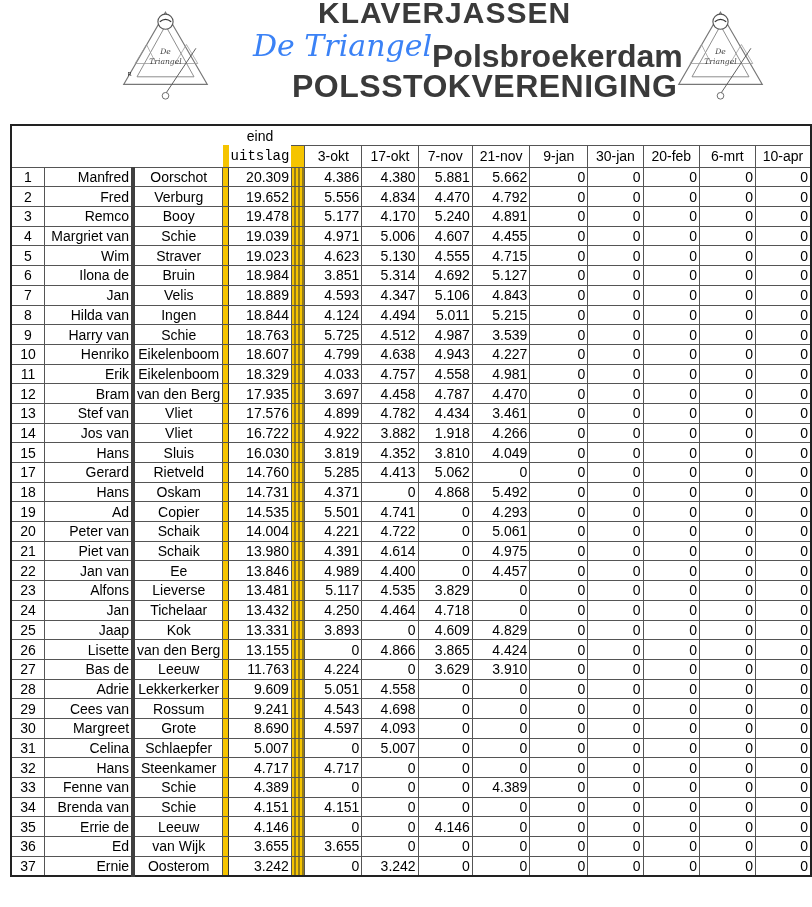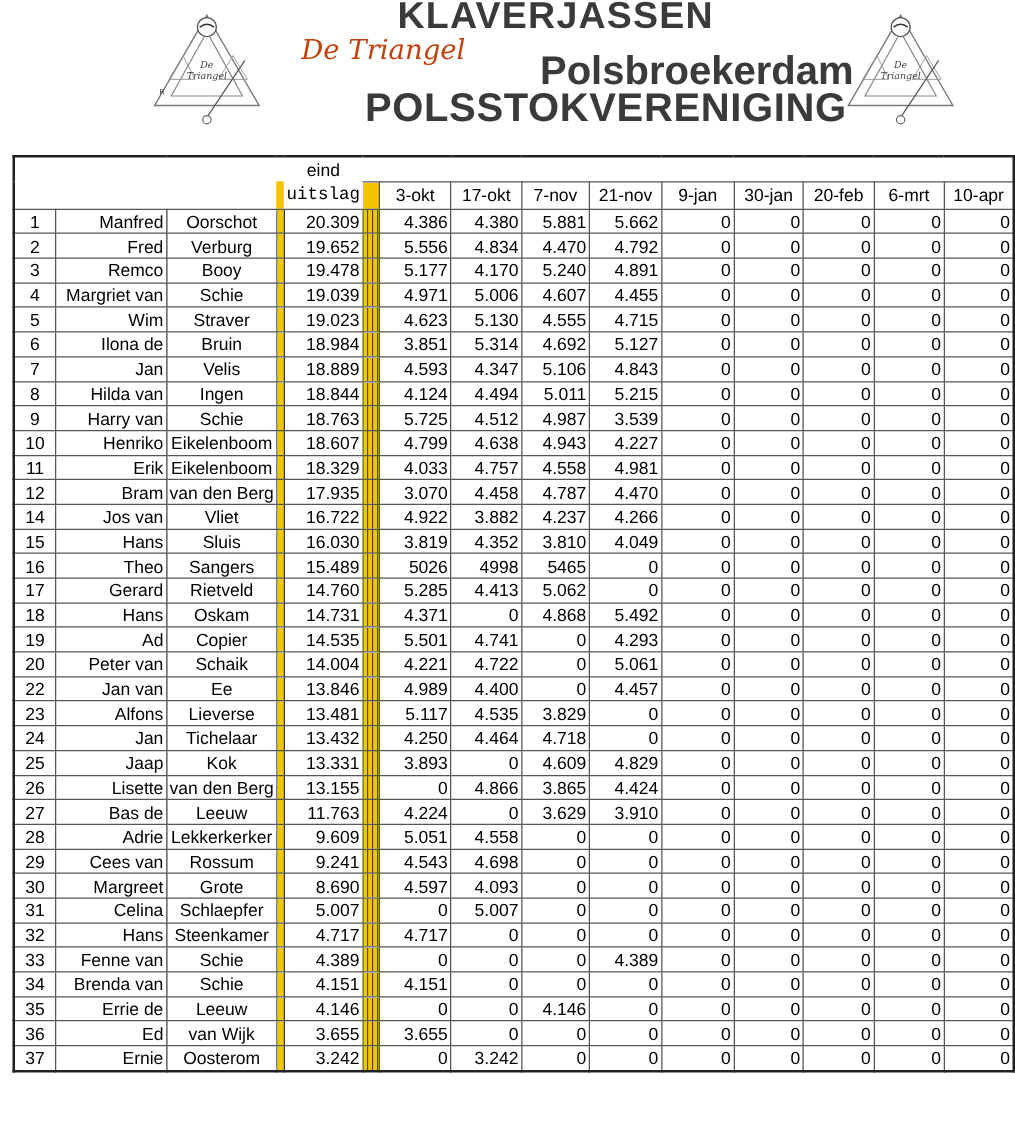--- a/index.html
+++ b/index.html
@@ -2,30 +2,30 @@
 <html><head>
 <meta charset="utf-8">
 <style>
   html,body{margin:0;padding:0;background:#fff;}
   body{width:812px;height:907px;position:relative;overflow:hidden;font-family:"Liberation Sans",sans-serif;color:#000;}
   .header{position:absolute;left:0;top:0;width:812px;height:120px;}
   .logo{position:absolute;top:4px;width:95px;height:100px;}
   .logo.left{left:118px;}
   .logo.right{left:673px;}
   .title1{position:absolute;left:318px;top:-4px;font-size:30px;font-weight:bold;color:#3a3a3a;letter-spacing:1px;}
-  .title2{position:absolute;left:241px;top:28px;font-family:"DejaVu Serif",serif;font-style:italic;font-size:22px;color:#c2410c;}
+  .title2{position:absolute;left:253px;top:28px;font-family:"DejaVu Serif",serif;font-style:italic;font-size:30px;color:#3b82f6;}
   .title3{position:absolute;left:432px;top:38px;font-size:32px;font-weight:bold;color:#3a3a3a;}
   .title4{position:absolute;left:292px;top:68px;font-size:32px;font-weight:bold;color:#3a3a3a;letter-spacing:0.5px;}
   table{position:absolute;left:10px;top:124px;border-collapse:collapse;table-layout:fixed;font-size:14px;}
   td,th{padding:0 2px;height:18.7px;line-height:18px;border:1px solid #555;white-space:nowrap;overflow:hidden;font-weight:normal;}
   .outer{border:2px solid #222;}
   th{height:21px;}
   .num{text-align:right;}
   .c{text-align:center;}
-  .fn{text-align:right;border-right:1px solid #404040;}
+  .fn{text-align:right;border-right:4px solid #404040;}
   .ln{text-align:center;}
   .ybar{background:#f5c400;padding:0;border-left:1px solid #333;border-right:1px solid #333;}
   .ytri{padding:0;background:repeating-linear-gradient(90deg,#f5c400 0 3px,#333 3px 4px);}
   .yhead{background:#f5c400;padding:0;border:none;}
   .toprow td{border:none;text-align:center;}
 </style>
 </head>
 <body>
 
 <div class="header">
@@ -288,40 +288,57 @@
         <td class="num">0</td>
         <td class="num">0</td>
       </tr>
       <tr>
         <td class="c">12</td>
         <td class="fn">Bram</td>
         <td class="ln">van den Berg</td>
         <td class="ybar"></td>
         <td class="num">17.935</td>
         <td class="ytri"></td>
-        <td class="num">3.070</td>
+        <td class="num">3.697</td>
         <td class="num">4.458</td>
         <td class="num">4.787</td>
         <td class="num">4.470</td>
         <td class="num">0</td>
         <td class="num">0</td>
         <td class="num">0</td>
         <td class="num">0</td>
         <td class="num">0</td>
       </tr>
       <tr>
+        <td class="c">13</td>
+        <td class="fn">Stef van</td>
+        <td class="ln">Vliet</td>
+        <td class="ybar"></td>
+        <td class="num">17.576</td>
+        <td class="ytri"></td>
+        <td class="num">4.899</td>
+        <td class="num">4.782</td>
+        <td class="num">4.434</td>
+        <td class="num">3.461</td>
+        <td class="num">0</td>
+        <td class="num">0</td>
+        <td class="num">0</td>
+        <td class="num">0</td>
+        <td class="num">0</td>
+      </tr>
+      <tr>
         <td class="c">14</td>
         <td class="fn">Jos van</td>
         <td class="ln">Vliet</td>
         <td class="ybar"></td>
         <td class="num">16.722</td>
         <td class="ytri"></td>
         <td class="num">4.922</td>
         <td class="num">3.882</td>
-        <td class="num">4.237</td>
+        <td class="num">1.918</td>
         <td class="num">4.266</td>
         <td class="num">0</td>
         <td class="num">0</td>
         <td class="num">0</td>
         <td class="num">0</td>
         <td class="num">0</td>
       </tr>
       <tr>
         <td class="c">15</td>
         <td class="fn">Hans</td>
@@ -333,37 +350,20 @@
         <td class="num">4.352</td>
         <td class="num">3.810</td>
         <td class="num">4.049</td>
         <td class="num">0</td>
         <td class="num">0</td>
         <td class="num">0</td>
         <td class="num">0</td>
         <td class="num">0</td>
       </tr>
       <tr>
-        <td class="c">16</td>
-        <td class="fn">Theo</td>
-        <td class="ln">Sangers</td>
-        <td class="ybar"></td>
-        <td class="num">15.489</td>
-        <td class="ytri"></td>
-        <td class="num">5026</td>
-        <td class="num">4998</td>
-        <td class="num">5465</td>
-        <td class="num">0</td>
-        <td class="num">0</td>
-        <td class="num">0</td>
-        <td class="num">0</td>
-        <td class="num">0</td>
-        <td class="num">0</td>
-      </tr>
-      <tr>
         <td class="c">17</td>
         <td class="fn">Gerard</td>
         <td class="ln">Rietveld</td>
         <td class="ybar"></td>
         <td class="num">14.760</td>
         <td class="ytri"></td>
         <td class="num">5.285</td>
         <td class="num">4.413</td>
         <td class="num">5.062</td>
         <td class="num">0</td>
@@ -411,20 +411,37 @@
         <td class="c">20</td>
         <td class="fn">Peter van</td>
         <td class="ln">Schaik</td>
         <td class="ybar"></td>
         <td class="num">14.004</td>
         <td class="ytri"></td>
         <td class="num">4.221</td>
         <td class="num">4.722</td>
         <td class="num">0</td>
         <td class="num">5.061</td>
+        <td class="num">0</td>
+        <td class="num">0</td>
+        <td class="num">0</td>
+        <td class="num">0</td>
+        <td class="num">0</td>
+      </tr>
+      <tr>
+        <td class="c">21</td>
+        <td class="fn">Piet van</td>
+        <td class="ln">Schaik</td>
+        <td class="ybar"></td>
+        <td class="num">13.980</td>
+        <td class="ytri"></td>
+        <td class="num">4.391</td>
+        <td class="num">4.614</td>
+        <td class="num">0</td>
+        <td class="num">4.975</td>
         <td class="num">0</td>
         <td class="num">0</td>
         <td class="num">0</td>
         <td class="num">0</td>
         <td class="num">0</td>
       </tr>
       <tr>
         <td class="c">22</td>
         <td class="fn">Jan van</td>
         <td class="ln">Ee</td>

